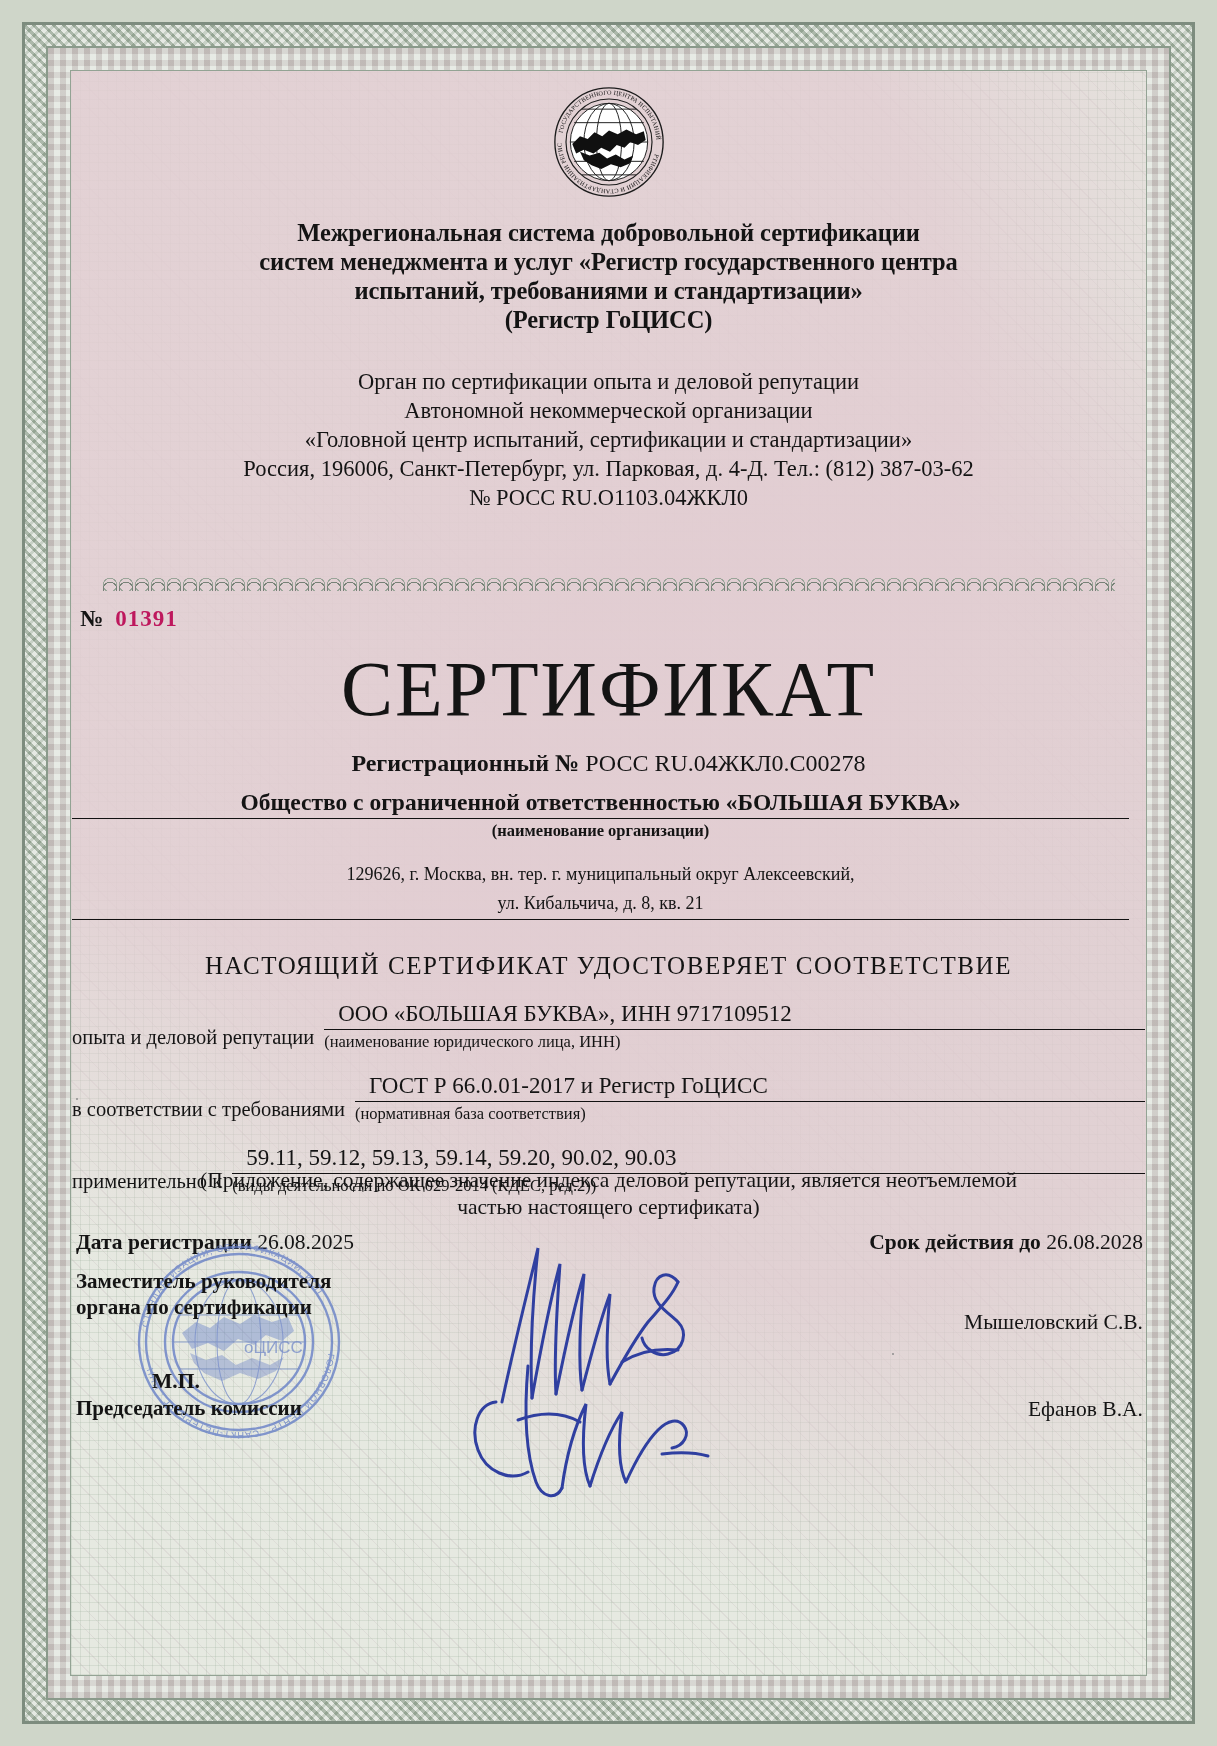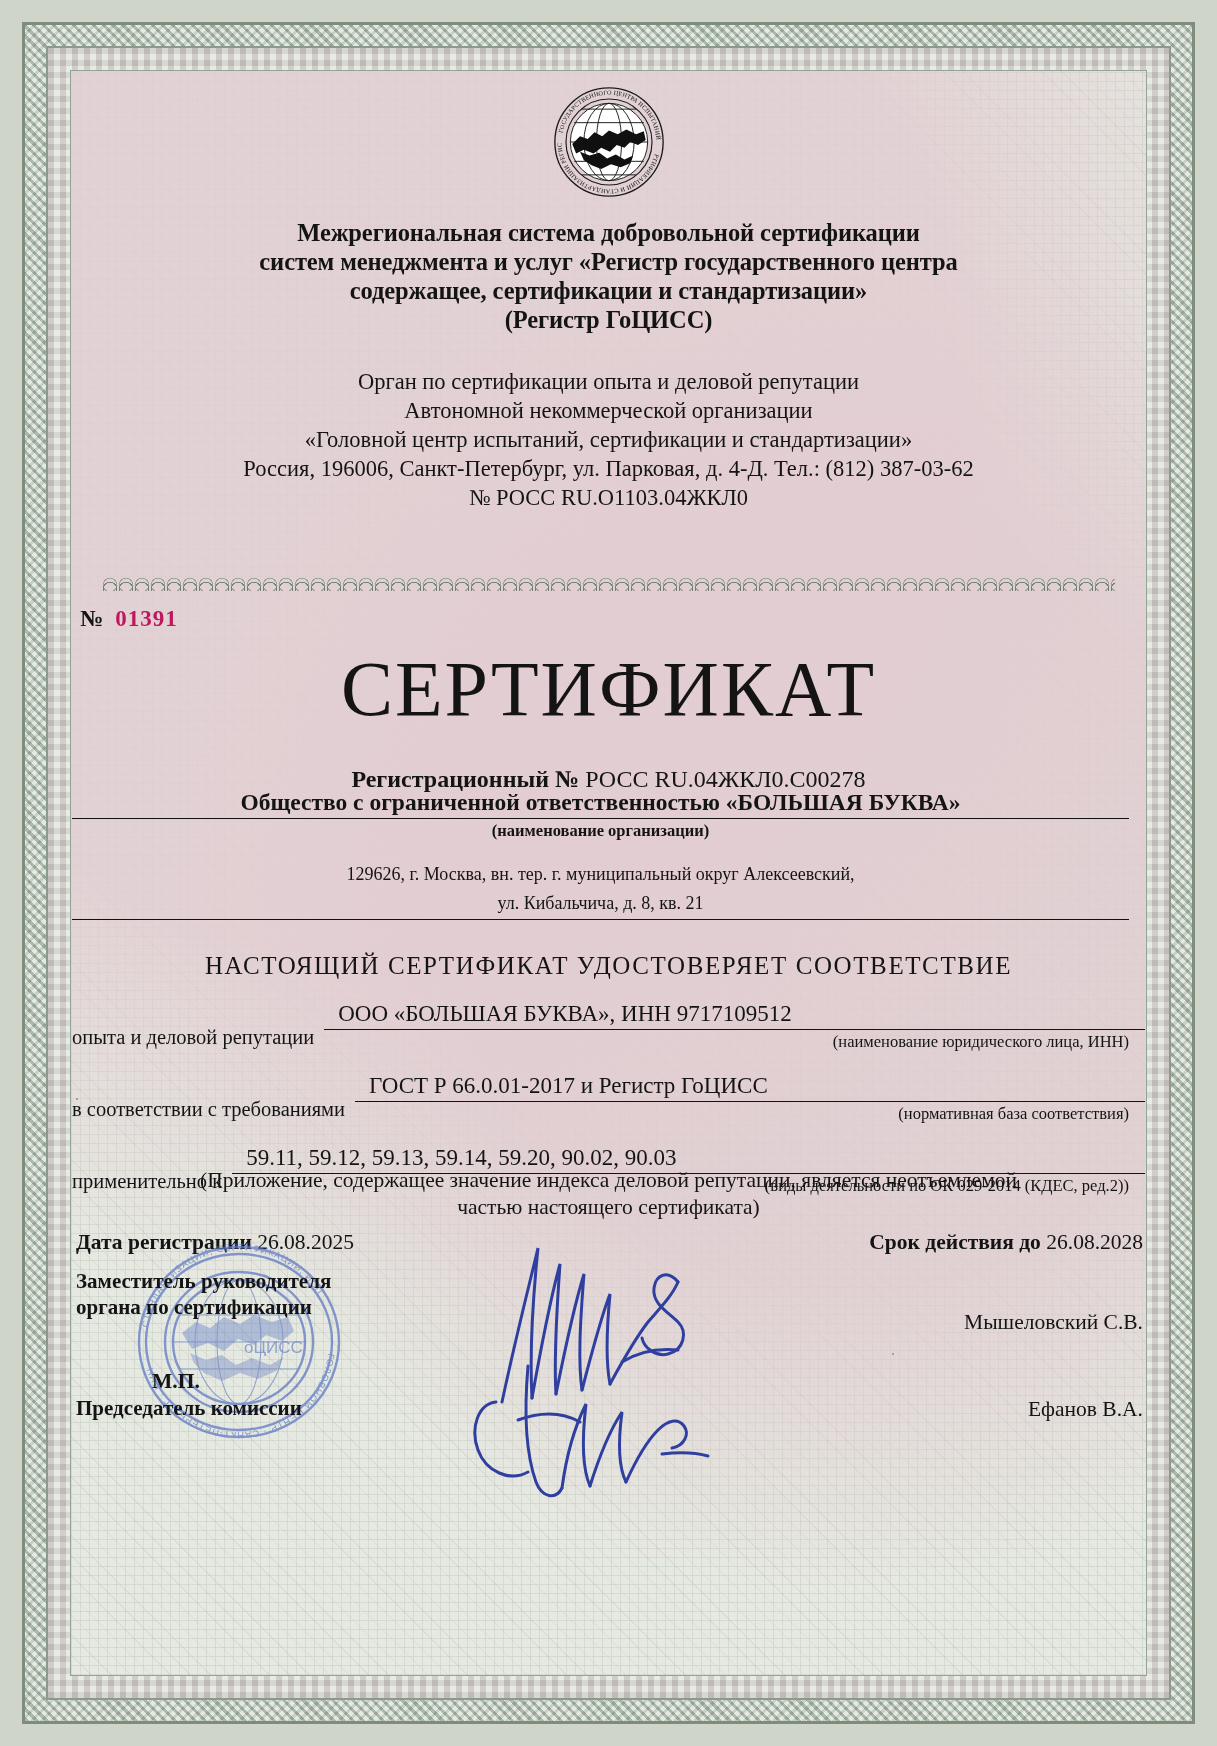--- a/index.html
+++ b/index.html
@@ -78,33 +78,33 @@
   .num-label{font-family:"Liberation Serif",serif;}
   .num-value{color:#be185d;margin-left:12px;letter-spacing:1px;}
 
   .main-title{
     position:absolute;left:0;right:0;top:575px;text-align:center;
     font-size:78px;line-height:84px;letter-spacing:2px;
     font-family:"Liberation Serif",serif;font-weight:normal;
   }
 
   .reg-no{
-    position:absolute;left:0;right:0;top:678px;text-align:center;font-size:24px;margin-top:16px;
+    position:absolute;left:0;right:0;top:678px;text-align:center;font-size:24px;
   }
   .reg-no b{font-weight:bold;}
 
   .field{position:absolute;left:0;right:16px;}
   .fv{ text-align:center;font-size:18px;line-height:29px; }
   .fv.bold{font-weight:bold;font-size:23.5px;}
   .rule{border-bottom:1.6px solid #111;margin-top:1px;}
   .cap{
     text-align:center;font-size:16.5px;line-height:20px;margin-top:2px;
   }
   .cap.b{font-weight:bold;}
-  .cap.right{text-align:right;padding-right:16px;}
+  .cap.right{text-align:left;padding-right:6px;}
 
   .attest{
     position:absolute;left:0;right:0;top:880px;text-align:center;
     font-size:25px;letter-spacing:1.6px;
   }
 
   .row{position:absolute;left:0;right:0;display:flex;align-items:flex-end;}
   .row .lab{font-size:20.5px;line-height:24px;white-space:nowrap;padding-bottom:3px;}
   .row .valwrap{flex:1;margin-left:10px;}
   .row .val{font-size:23px;line-height:28px;padding-left:14px;}
@@ -170,21 +170,21 @@
         </text>
         <text font-size="6.4" font-family="Liberation Serif, serif" fill="#111" letter-spacing="0.2">
           <textPath href="#ringbot" startOffset="8%">РТИФИКАЦИИ И СТАНДАРТИЗАЦИИ РЕГИСТР</textPath>
         </text>
       </svg>
     </div>
 
     <div class="sys-title">
       <div>Межрегиональная система добровольной сертификации</div>
       <div>систем менеджмента и услуг «Регистр государственного центра</div>
-      <div>содержащее, сертификации и стандартизации»</div>
+      <div>испытаний, требованиями и стандартизации»</div>
       <div>(Регистр ГоЦИСС)</div>
     </div>
 
     <div class="org-block">
       <div>Орган по сертификации опыта и деловой репутации</div>
       <div>Автономной некоммерческой организации</div>
       <div>«Головной центр испытаний, сертификации и стандартизации»</div>
       <div>Россия, 196006, Санкт-Петербург, ул. Парковая, д. 4-Д. Тел.: (812) 387-03-62</div>
       <div>№ РОСС RU.O1103.04ЖКЛ0</div>
     </div>

